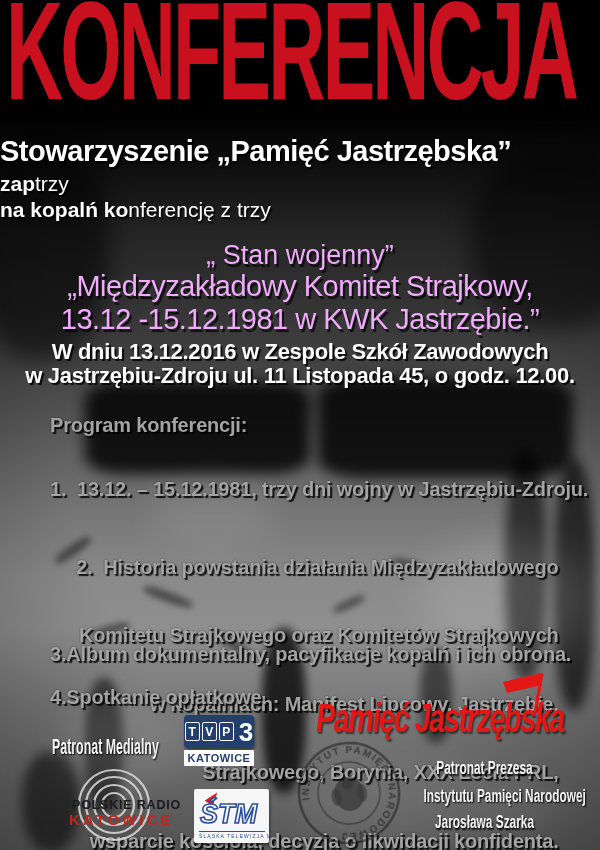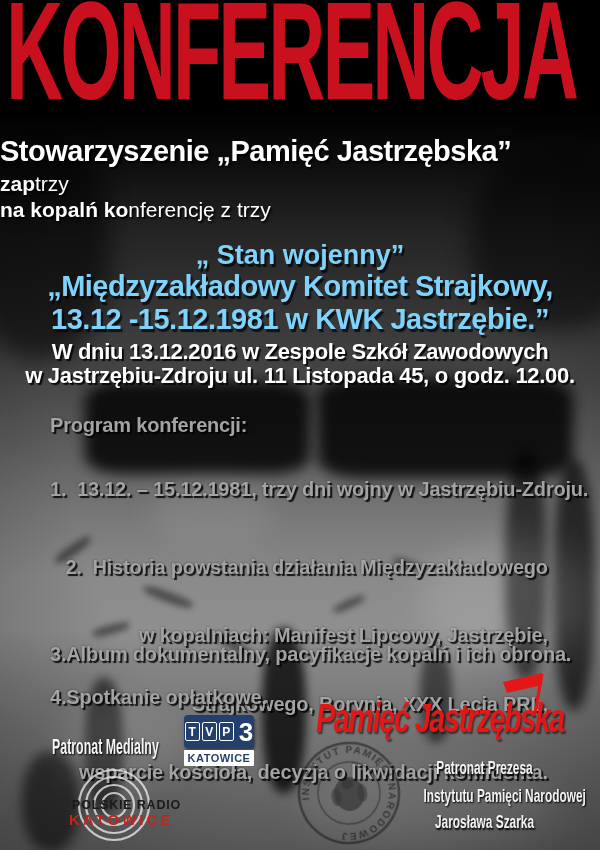--- a/index.html
+++ b/index.html
@@ -54,21 +54,21 @@
   .hdr{position:absolute; top:136px; left:0; width:516px; text-align:left; color:#fff;}
   .org{font-size:29px; font-weight:bold; line-height:1.05; letter-spacing:-0.5px;
        text-shadow:2px 2px 2px #000;}
   .hline{font-size:21px; line-height:1.06; margin-top:7px; text-shadow:1.5px 1.5px 2px #000;}
   .hline2{font-size:21px; line-height:1.06; margin-top:3px; text-shadow:1.5px 1.5px 2px #000;}
   .hquote{font-size:22px; line-height:1.06; margin-top:3px; letter-spacing:-0.3px;
           text-shadow:1.5px 1.5px 2px #000;}
   .b{font-weight:bold;}
   
   .topic{position:absolute; top:240px; left:0; width:600px; text-align:center;
-         color:#7dd3fc; font-weight:bold;}
+         color:#f0abfc; font-weight:normal;}
   .t1{font-size:27px; line-height:1.12;}
   .t2,.t3{font-size:29px; line-height:1.12; letter-spacing:-0.5px;}
   .topic div{text-shadow:2px 3px 1px rgba(0,0,0,.75);}
   
   .event{position:absolute; top:340px; left:0; width:600px; text-align:center;
          color:#fff; font-weight:bold;}
   .event div{font-size:22px; line-height:1.09; letter-spacing:-0.3px;
              text-shadow:2px 2px 1px rgba(0,0,0,.85);}
   
   .prog{position:absolute; left:50px; color:#a3a3a3; font-weight:bold; font-size:20px;
@@ -166,20 +166,21 @@
 
   <div class="event">
     <div>W dniu 13.12.2016 w Zespole Szkół Zawodowych</div>
     <div>w Jastrzębiu-Zdroju ul. 11 Listopada 45, o godz. 12.00.</div>
   </div>
 
   <div class="prog p-head">Program konferencji:</div>
   <div class="prog p-i1">1.  13.12. – 15.12.1981, trzy dni wojny w Jastrzębiu-Zdroju.</div>
   <div class="prog p-i2">
     <div class="line">2.  Historia powstania działania Międzyzakładowego</div>
+    <div class="line indent">Komitetu Strajkowego oraz Komitetów Strajkowych</div>
     <div class="line indent">w kopalniach: Manifest Lipcowy, Jastrzębie,</div>
     <div class="line indent">Strajkowego, Borynia, XXX Lecia PRL,</div>
     <div class="line indent">wsparcie kościoła, decyzja o likwidacji konfidenta.</div>
   </div>
   <div class="prog p-i3">3.Album dokumentalny, pacyfikacje kopalń i ich obrona.</div>
   <div class="prog p-i4">4.Spotkanie opłatkowe.</div>
 
   <div class="media-label">Patronat Medialny</div>
 
   <div class="tvp">
@@ -196,20 +197,25 @@
     <g stroke="#e6e6e6" fill="none" opacity="0.8" stroke-width="2.2">
       <circle cx="58" cy="39" r="12"></circle>
         <circle cx="58" cy="39" r="20"></circle>
       <circle cx="58" cy="39" r="28"></circle>
         <circle cx="58" cy="39" r="35"></circle>
     </g>
     <text x="16" y="43" font-size="12.5" font-weight="bold" fill="#1a1a1a" letter-spacing="0.8">POLSKIE RADIO</text>
     <text x="13" y="59" font-size="15" font-weight="bold" fill="#c3251d" letter-spacing="3">KATOWICE</text>
   </svg>
 
+  <div class="stm">
+    <div class="stm-comet"></div>
+    <div class="stm-name">ŚTM</div>
+    <div class="stm-tagline">ŚLĄSKA TELEWIZJA MIEJSKA</div>
+  </div>
 
   <svg class="pj-flag" width="52" height="44" viewBox="0 0 52 44">
     <path d="M3,11 L42,2 L42,14 L7,22 Z" fill="#e31716"></path>
     <path d="M42,3 L35,42" stroke="#e31716" stroke-width="3.2" fill="none"></path>
   </svg>
   <div class="pj-text">Pamięć Jastrzębska</div>
 
   <svg class="seal" width="106" height="106" viewBox="0 0 106 106">
     <defs>
       <path id="sealring" d="M 53,53 m -40,0 a 40,40 0 1,1 80,0 a 40,40 0 1,1 -80,0"></path>

